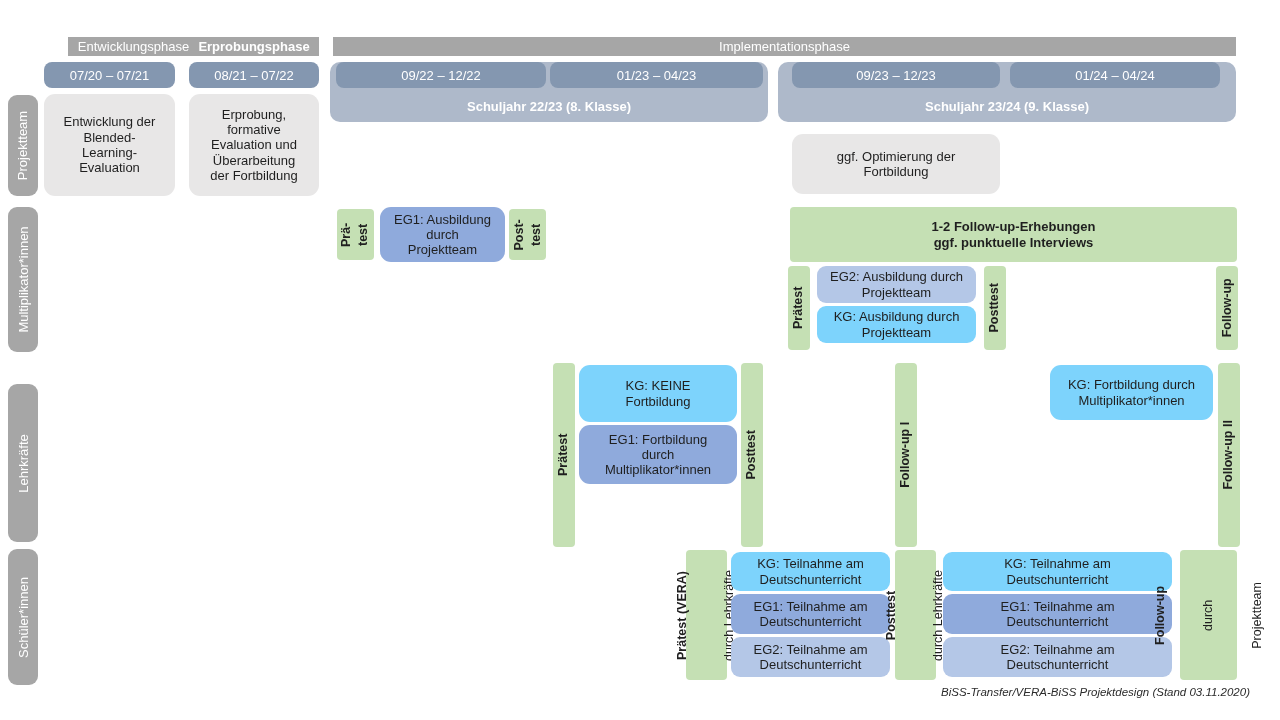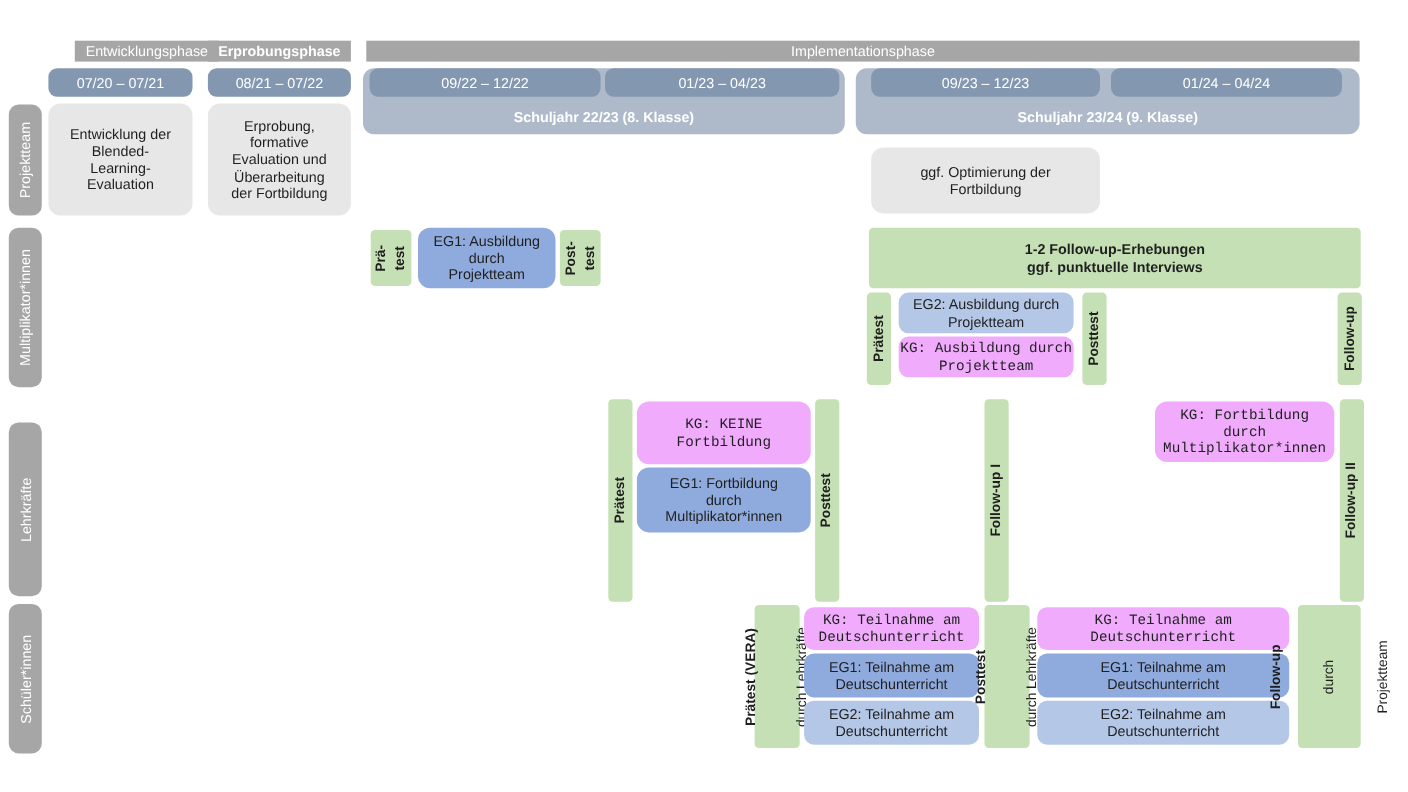--- a/index.html
+++ b/index.html
@@ -24,21 +24,21 @@
     align-items:flex-end; justify-content:center; font-weight:bold;
     font-size:13px; padding-bottom:8px;
   }
   
   .box {
     border-radius:11px; display:flex; align-items:center; justify-content:center;
     text-align:center; font-size:13px; line-height:1.18; white-space:pre-line;
   }
   .box.small { border-radius:9px; }
   .lightgray { background:#e8e7e7; }
-  .kg   { background:#f0abfc;font-family:Liberation Mono, monospace; }
+  .kg   { background:#7dd3fc; }
   .eg1  { background:#8faadc; }
   .eg2  { background:#b4c7e7; }
   .green{ background:#c5e0b4; }
   .bold { font-weight:bold; }
   
   .vbar {
     display:flex; align-items:center; justify-content:center; border-radius:4px;
   }
   .vrot {
     transform:rotate(-90deg); text-align:center; white-space:pre;
@@ -173,14 +173,15 @@
   <div class="abs box small eg2" style="left:943px; top:637px; width:229px; height:40px;">EG2: Teilnahme am
 Deutschunterricht</div>
   <div class="abs vbar green" style="left:1180px; top:550px; width:57px; height:130px;">
     <div class="vrot" style="line-height:1.3;">
       <div class="vb">Follow-up</div>
       <div>durch</div>
       <div>Projektteam</div>
     </div>
   </div>
 
+  <div class="abs caption" style="left:900px; top:686px; width:350px;">BiSS-Transfer/VERA-BiSS Projektdesign (Stand 03.11.2020)</div>
 
 </div>
 
 </body></html>

